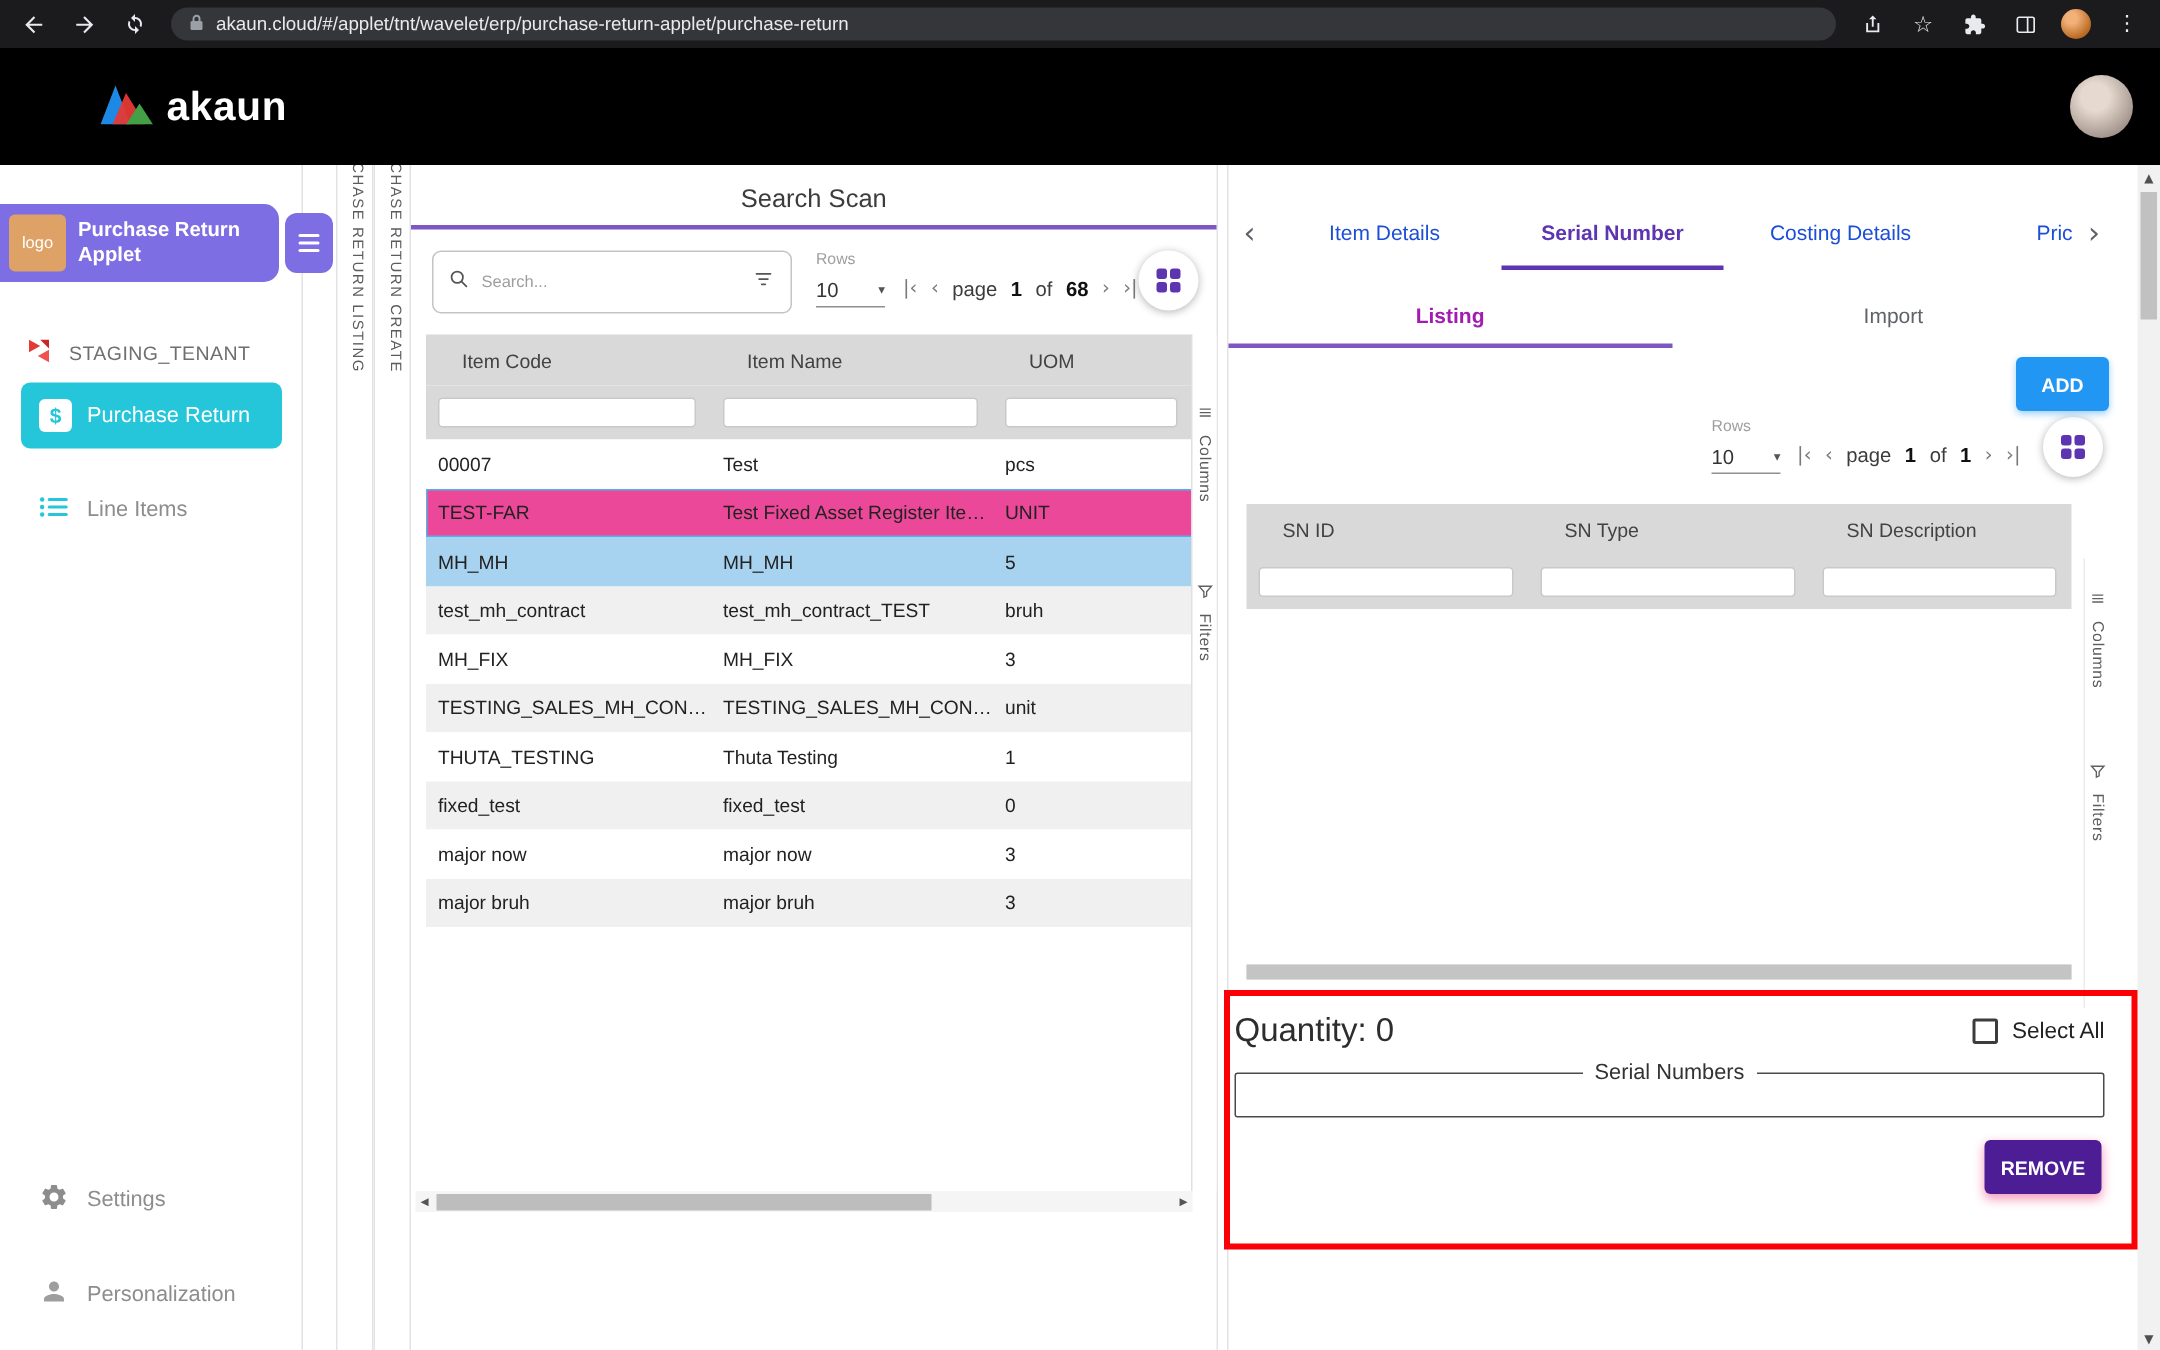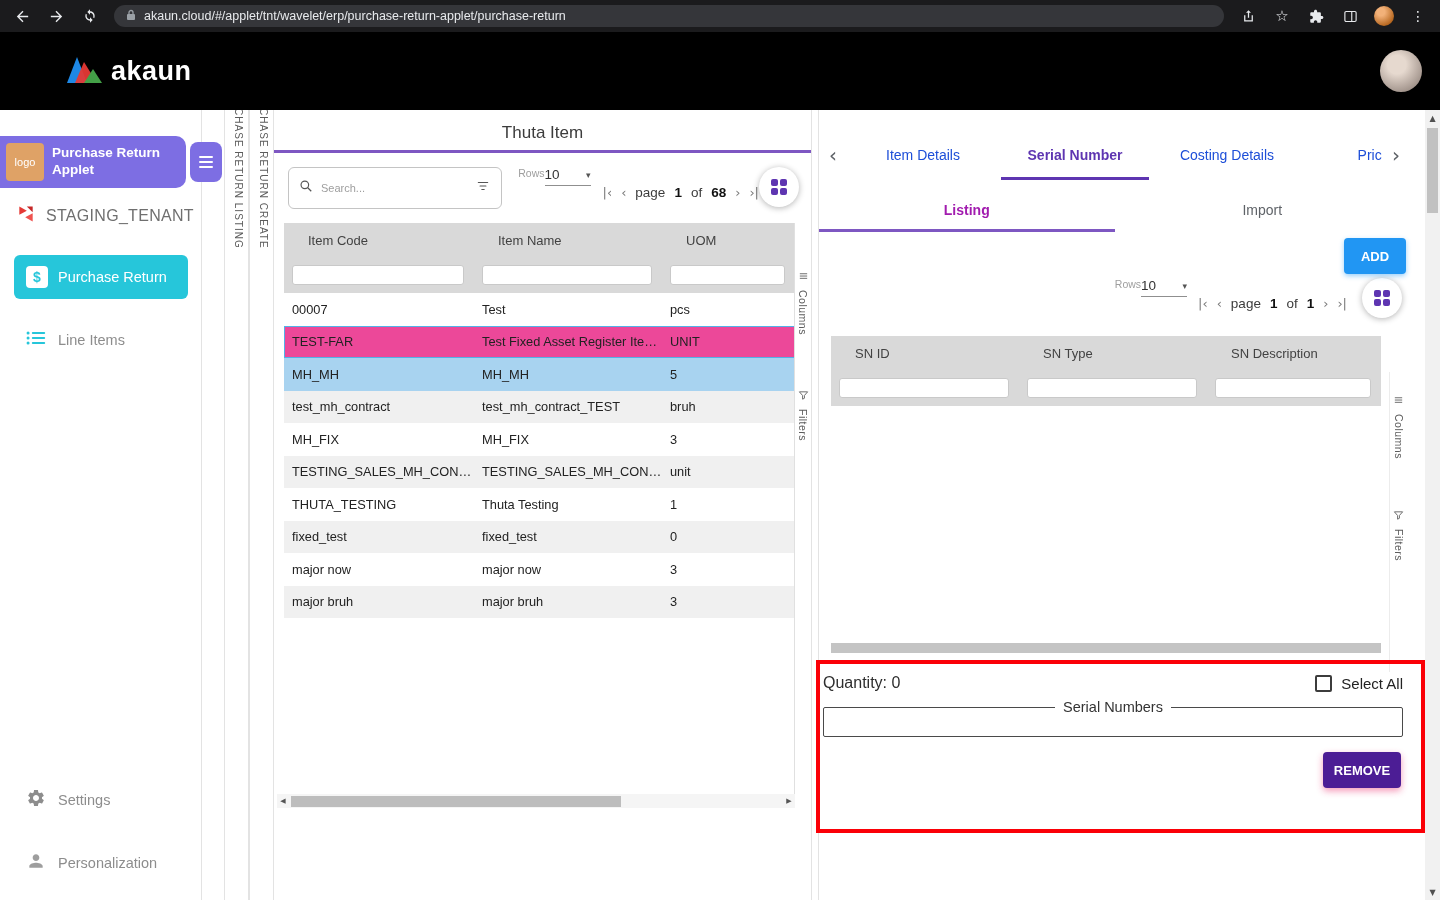--- a/index.html
+++ b/index.html
@@ -32,22 +32,22 @@
   .sidebar{position:absolute;top:110px;left:0;width:202px;height:790px;background:#fff;
            border-right:1px solid #e3e3e3}
   .applet-pill{position:absolute;top:136px;left:0;width:186px;height:52px;background:#7d6ee3;
                border-radius:0 10px 10px 0;display:flex;align-items:center;gap:8px;padding:0 8px 0 6px;color:#fff}
   .applet-logo{width:38px;height:38px;border-radius:4px;background:#dfa266;color:#fff;font-size:11px;
                display:flex;align-items:center;justify-content:center;flex:none}
   .applet-title{font-size:13.5px;font-weight:600;line-height:1.25}
   .applet-menu{position:absolute;top:142px;left:190px;width:32px;height:40px;background:#7d6ee3;
                border-radius:8px;display:flex;flex-direction:column;align-items:center;justify-content:center;gap:3px}
   .applet-menu b{display:block;width:14px;height:2px;background:#fff;border-radius:1px}
-  .tenant{position:absolute;top:204px;left:16px;display:flex;align-items:center;gap:10px;
-          font-size:16px;color:#6f6f6f;letter-spacing:.3px}
+  .tenant{position:absolute;top:224px;left:16px;display:flex;align-items:center;gap:10px;
+          font-size:13px;color:#6f6f6f;letter-spacing:.3px}
   .nav-active{position:absolute;top:255px;left:14px;width:174px;height:44px;background:#26c6da;border-radius:6px;
               color:#fff;display:flex;align-items:center;gap:10px;padding:0 12px;font-size:14.5px}
   .doll{width:22px;height:22px;background:#fff;border-radius:4px;color:#26c6da;font-weight:700;
         display:flex;align-items:center;justify-content:center;font-size:14px;flex:none}
   .doll::before{content:"$"}
   .nav-item{position:absolute;left:26px;display:flex;align-items:center;gap:12px;color:#8d8d8d;font-size:14.5px}
   .ni-lineitems{top:330px}
   .ni-settings{top:788px}
   .ni-person{top:851px}
 
@@ -59,21 +59,21 @@
 
   
   .search-panel{position:absolute;top:110px;left:274px;width:538px;height:790px;background:#fff;
                 border-right:1px solid #e3e3e3}
   .panel-title{padding:13px 0 7px;text-align:center;font-size:17px;color:#3c3c3c}
   .panel-rule{height:3px;background:#7e57c2}
   .controls{display:flex;align-items:flex-start;margin:14px 12px 0 14px}
   .searchbox{width:240px;height:42px;border:1px solid #c4c4c4;border-radius:6px;display:flex;
              align-items:center;gap:8px;padding:0 10px;background:#fff}
   .searchbox input{border:none;flex:1;font-size:11px;color:#444;min-width:0}
-  .rows-col{margin-left:16px;display:flex;flex-direction:row}
+  .rows-col{margin-left:16px;display:flex;flex-direction:column}
   .rows-cap{font-size:10.5px;color:#9e9e9e;margin-bottom:7px}
   .rows-box{width:46px;border-bottom:1px solid #8f8f8f;display:flex;justify-content:space-between;
             align-items:center;font-size:13.5px;color:#333;padding-bottom:3px}
   .caret{font-size:9px;color:#555}
   .pag{display:flex;align-items:center;gap:9px;margin-left:12px;margin-top:18px;white-space:nowrap}
   .pgbtn{color:#7a7a7a;font-size:13px}
   .pg-word{color:#3c3c3c;font-size:13.5px}
   .pg-num{font-weight:700;color:#111;font-size:13.5px}
   .grid-btn{margin-left:auto;width:40px;height:40px;border-radius:50%;background:#fff;
             box-shadow:0 1px 6px rgba(0,0,0,.3);display:flex;align-items:center;justify-content:center;flex:none}
@@ -128,21 +128,21 @@
   .sn-table{margin:4px 0 0 12px;width:550px}
   .grid3b{display:grid;grid-template-columns:188px 188px 1fr}
   .sn-body{height:237px;background:#fff}
   .sn-hscroll{margin:0 0 0 12px;width:550px;height:10px;background:#e6e6e6;position:relative}
   .sn-hthumb{position:absolute;left:0;top:0;height:10px;width:100%;background:#c4c4c4}
 
   .dt-tools{position:absolute;right:3px;top:262px;width:18px;height:300px;border-left:1px solid #ececec;background:#fff}
 
   .bottom-sec{padding:0 7px 0 4px}
   .qty-row{display:flex;justify-content:space-between;align-items:center;margin-top:21px}
-  .qty{font-size:16px;color:#2d2d2d}
+  .qty{font-size:22px;color:#2d2d2d}
   .selall{display:flex;align-items:center;gap:9px;font-size:15px;color:#222}
   .checkbox{width:17px;height:17px;border:2px solid #3c3c3c;border-radius:2px;background:#fff;display:inline-block}
   .sn-fieldset{margin-top:7px;border:1px solid #4a4a4a;border-radius:2px;height:38px}
   .sn-fieldset legend{margin:0 auto;padding:0 8px;font-size:14.5px;color:#333;text-align:center}
   .remove-row{text-align:right;margin-top:15px;padding-right:2px}
   .remove-btn{width:78px;height:36px;background:#4c1d95;color:#fff;font-size:13px;font-weight:700;
               border-radius:4px;box-shadow:0 3px 7px rgba(233,30,99,.45)}
 
   .annotation{position:absolute;left:816px;top:660px;width:609px;height:173px;border:4px solid #fb0007;
               pointer-events:none;z-index:50}
@@ -280,21 +280,21 @@
   </div>
 
   <div class="strip strip1">
     <span class="vtext">PURCHASE RETURN LISTING</span>
   </div>
   <div class="strip strip2">
     <span class="vtext">PURCHASE RETURN CREATE</span>
   </div>
 
   <div class="search-panel">
-    <div class="panel-title">Thuta Item</div>
+    <div class="panel-title">Search Scan</div>
     <div class="panel-rule"></div>
 
     <div class="controls">
       <div class="searchbox">
         <span>
           <svg width="14" height="14" viewBox="0 0 24 24">
               <circle cx="10" cy="10" r="6.5" fill="none" stroke="#555" stroke-width="2"></circle>
               <line x1="15" y1="15" x2="21" y2="21" stroke="#555" stroke-width="2"></line>
             </svg>
         </span>

